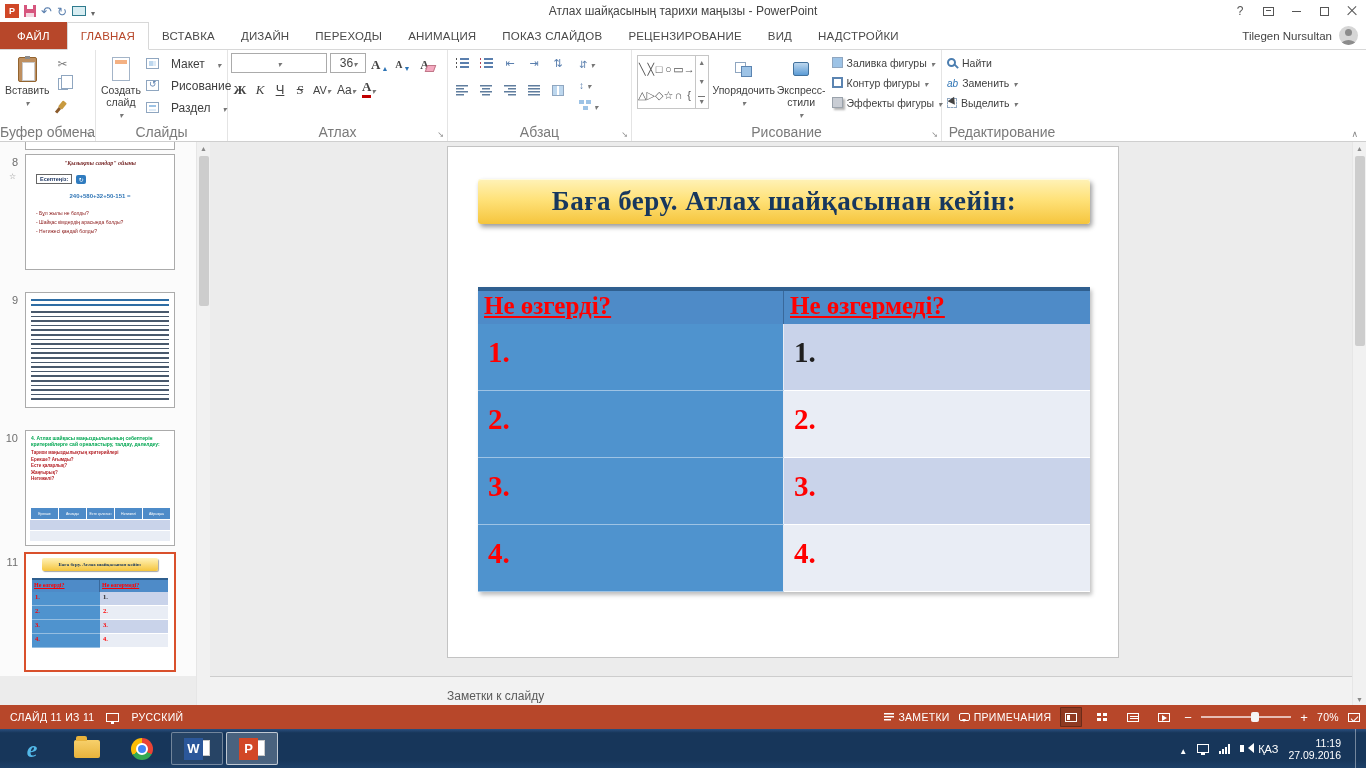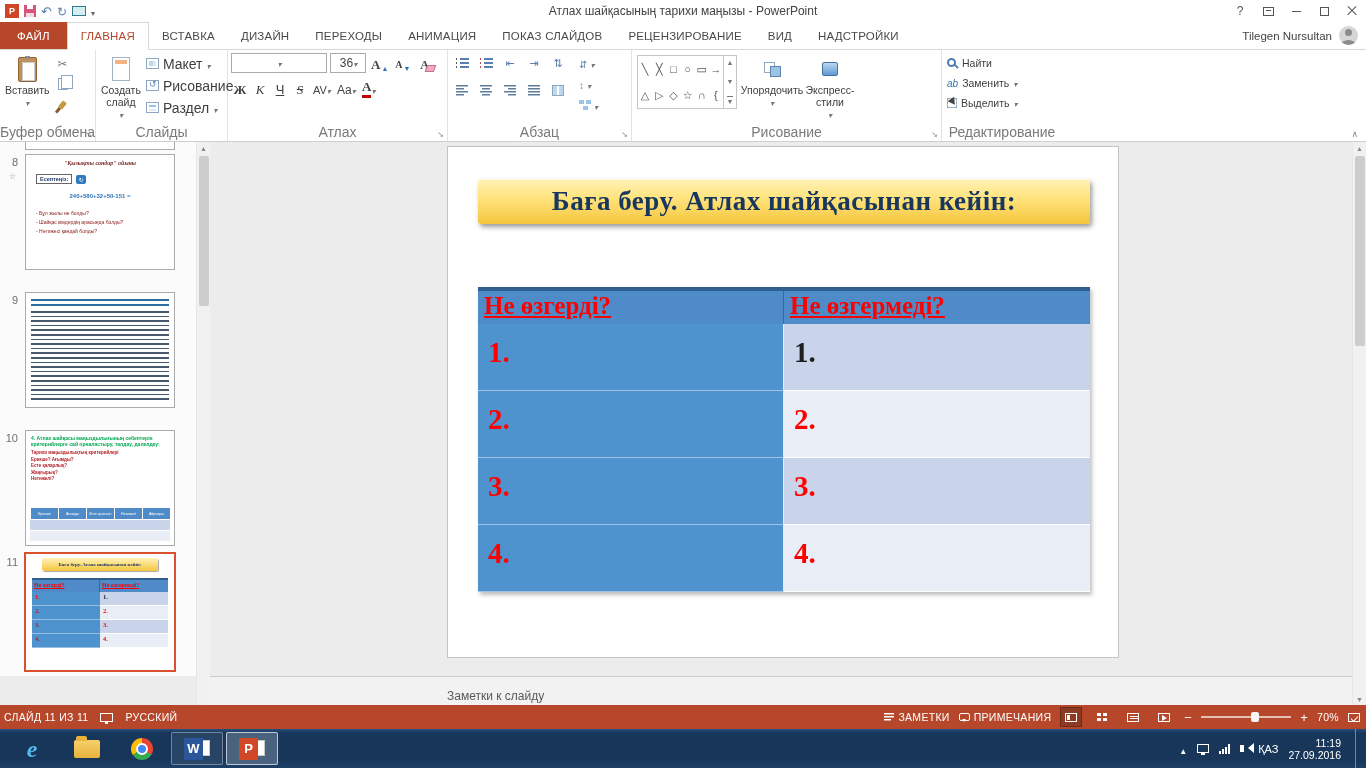--- a/index.html
+++ b/index.html
@@ -43,21 +43,21 @@
   
   #ribbon{position:absolute;top:50px;left:0;right:0;height:92px;background:#fff;border-bottom:1px solid #cfcfcf;display:flex;z-index:10}
   .group{position:relative;height:100%;border-right:1px solid #e4e4e4;padding:3px 3px 15px 3px;display:flex;align-items:flex-start}
   .glabel{position:absolute;bottom:1px;left:0;right:0;text-align:center;font-size:14px;color:#7a7a7a;white-space:nowrap}
   .launch{position:absolute;right:3px;bottom:2px;font-size:8px;color:#8a8a8a;line-height:9px}
   .launch::before{content:"↘"}
   .bigbtn{display:flex;flex-direction:column;align-items:center;justify-content:flex-start;padding:2px 2px;font-size:10.5px;line-height:12px;color:#3f3f3f;text-align:center;border-radius:2px}
   .bigbtn .bi{height:28px;display:flex;align-items:center;justify-content:center;margin-bottom:1px}
   .cdn::before{content:"▾";font-size:8px;color:#777;line-height:7px}
   .gcol{display:flex;flex-direction:column;justify-content:flex-start;gap:1px}
-  .smallrow{display:flex;align-items:center;gap:4px;height:21px;font-size:14px;color:#3f3f3f;padding:0 3px}
+  .smallrow{display:flex;align-items:center;gap:12px;height:21px;font-size:12px;color:#3f3f3f;padding:0 3px}
   .sico{width:22px;height:20px;display:flex;align-items:center;justify-content:center}
 
   
   .ic-clipboard{width:19px;height:25px;background:#be8f5f;border:1px solid #93642f;border-radius:2px;position:relative}
   .ic-clipboard::before{content:"";position:absolute;left:3px;top:4px;width:11px;height:17px;background:#fff;border:1px solid #c9c9c9}
   .ic-clipboard::after{content:"";position:absolute;left:6px;top:-2px;width:5px;height:3px;background:#8c8c8c}
   .ic-cut::before{content:"✂";font-size:12px;color:#777}
   .ic-copy{width:10px;height:12px;border:1px solid #8fa6c0;background:#fff;position:relative}
   .ic-copy::before{content:"";position:absolute;top:-4px;left:2px;width:10px;height:12px;border:1px solid #8fa6c0;background:#fff}
   .ic-brush{width:5px;height:8px;background:#c89a3f;border-radius:1px;transform:rotate(40deg);position:relative}
@@ -196,21 +196,21 @@
   .rs-thumb{position:absolute;top:14px;left:2px;width:10px;height:190px;background:#cdcdcd;border-radius:2px}
   .rs-dn{position:absolute;bottom:2px;left:0;right:0;text-align:center;font-size:7px;color:#8a8a8a}
   .rs-dn::before{content:"▼"}
 
   
   #notes{position:absolute;left:210px;top:676px;width:1142px;height:38px;background:#f2f2f2;border-top:1px solid #cdcdcd;display:flex;align-items:center}
   #notes span{margin-left:237px;font-size:12px;color:#595959}
 
   
   #statusbar{position:absolute;top:705px;left:0;width:1366px;height:24px;background:#B7472A;color:#fff;display:flex;align-items:center;font-size:10.5px;letter-spacing:.3px}
-  .sb-left{display:flex;align-items:center;gap:12px;padding-left:4px}
+  .sb-left{display:flex;align-items:center;gap:12px;padding-left:10px}
   .sb-disp{width:13px;height:9px;border:1px solid #fff;position:relative}
   .sb-disp::after{content:"";position:absolute;left:4px;bottom:-3px;width:3px;height:2px;background:#fff}
   .sb-right{margin-left:auto;display:flex;align-items:center;gap:9px;padding-right:6px}
   .sb-item{display:flex;align-items:center;gap:4px}
   .ic-noteslines{width:10px;height:8px;background:linear-gradient(#fff,#fff) 0 0/10px 1.5px,linear-gradient(#fff,#fff) 0 3px/10px 1.5px,linear-gradient(#fff,#fff) 0 6px/7px 1.5px;background-repeat:no-repeat}
   .ic-comment{width:11px;height:8px;border:1px solid #fff;border-radius:2px;position:relative}
   .ic-comment::after{content:"";position:absolute;left:2px;bottom:-4px;border:2px solid transparent;border-top:3px solid #fff}
   .vbtn{width:22px;height:20px;display:flex;align-items:center;justify-content:center;border-radius:1px}
   .vbtn.active{background:#8e3a22;box-shadow:inset 0 0 0 1px rgba(0,0,0,.25)}
   .ic-vnormal{width:12px;height:9px;border:1px solid #fff;position:relative}
@@ -482,20 +482,37 @@
         <span>Упорядочить</span>
         <i class="cdn"></i>
       </div>
       <div class="bigbtn" style="width:54px">
         <span class="bi">
             <span class="ic-styles"></span>
           </span>
         <span>Экспресс-стили</span>
         <i class="cdn"></i>
       </div>
+      <div class="gcol" style="margin-left:2px">
+        <span class="drow">
+            <span class="ic-fill"></span>
+            <span>Заливка фигуры</span>
+            <i class="cdn"></i>
+          </span>
+        <span class="drow">
+            <span class="ic-outline"></span>
+            <span>Контур фигуры</span>
+            <i class="cdn"></i>
+          </span>
+        <span class="drow">
+            <span class="ic-effects"></span>
+            <span>Эффекты фигуры</span>
+            <i class="cdn"></i>
+          </span>
+      </div>
       <span class="glabel">Рисование</span>
       <span class="launch"></span>
     </div>
 
     <div class="group" style="width:120px;border-right:none">
       <div class="gcol">
         <span class="drow">
             <span class="ic-find"></span>
             <span>Найти</span>
           </span>

